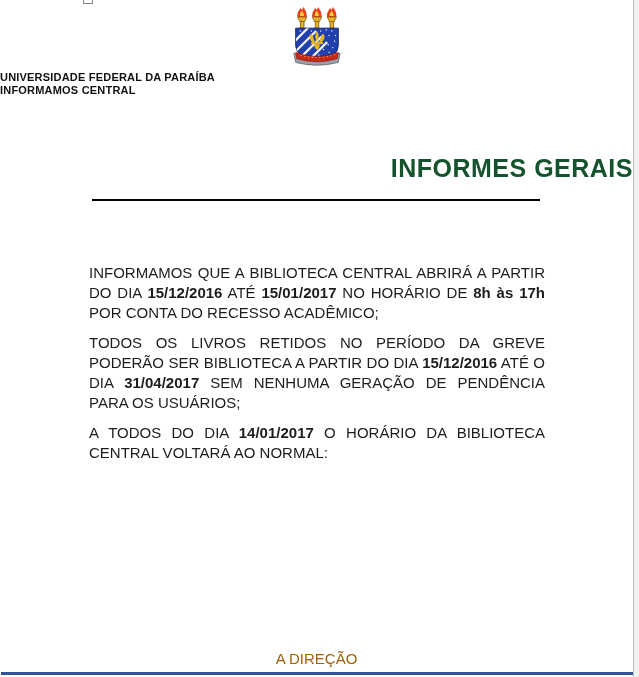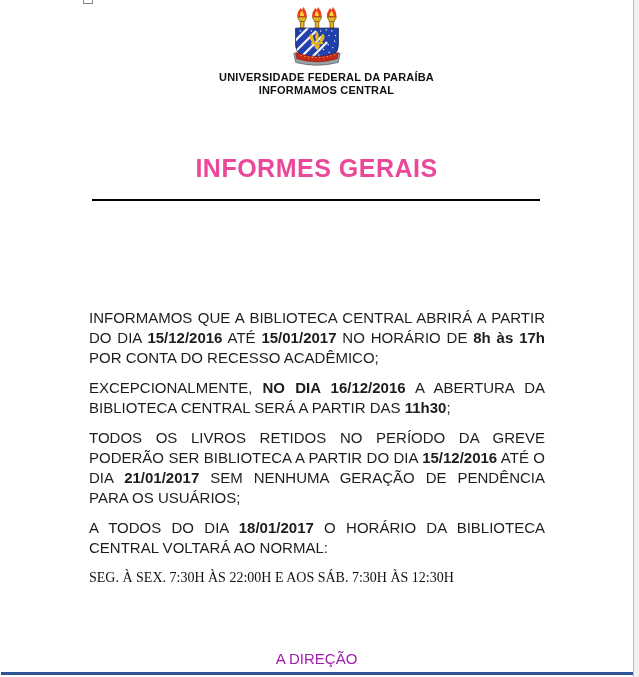--- a/index.html
+++ b/index.html
@@ -10,37 +10,37 @@
   }
   .right-gutter {
     position:absolute; top:0; right:0; bottom:0; width:6px;
     background:#f2f2f2; border-left:1px solid #bcbcbc;
   }
   .top-checkbox {
     position:absolute; left:83px; top:-7px; width:10px; height:11px;
     border:1px solid #848484; background:#fff;
   }
   .logo { position:absolute; left:288px; top:5px; width:58px; height:63px; }
-  .org-block { position:absolute; left:0; top:71px; width:633px; text-align:center;
-    font-weight:bold; font-size:11px; line-height:13px; letter-spacing:0.2px; color:#111;padding-left:20px; }
-  .doc-title { position:absolute; left:0; top:154px; width:633px; text-align:center;
-    font-weight:bold; font-size:25px; letter-spacing:0.5px; color:#ec4899; }
+  .org-block { position:absolute; left:0; top:71px; width:633px; 
+    font-weight:bold; font-size:11px; line-height:13px; letter-spacing:0.2px; color:#111; }
+  .doc-title { position:absolute; left:0; top:154px; width:633px; text-align:right;
+    font-weight:bold; font-size:25px; letter-spacing:0.5px; color:#14532d; }
   .title-rule { position:absolute; left:92px; top:199px; width:448px; height:2px; background:#000; }
   .content {
     position:absolute; left:89px; top:263px; width:456px;
-    font-size:15px; line-height:20px; text-align:justify; color:#1d1d1d;margin-top:45px;
+    font-size:15px; line-height:20px; text-align:justify; color:#1d1d1d;
   }
   .content p.para { margin:0 0 10px 0; }
   .content .b { font-weight:bold; }
   .hours {
     font-family:"Liberation Serif", serif; font-size:14px; line-height:20px;
     text-align:left; margin-top:4px; color:#111;
   }
   .signature { position:absolute; left:0; top:649px; width:633px; text-align:center;
-    font-size:15px; line-height:20px; color:#a21caf; }
+    font-size:15px; line-height:20px; color:#a16207; }
   .bottom-rule { position:absolute; left:1px; top:672px; width:632px; height:3px; }
 </style>
 </head>
 <body>
 
 <div class="page">
 
   <span class="top-checkbox"></span>
 
   <div class="logo">
@@ -129,25 +129,23 @@
     <div>UNIVERSIDADE FEDERAL DA PARAÍBA</div>
     <div>INFORMAMOS CENTRAL</div>
   </div>
 
   <h1 class="doc-title">INFORMES GERAIS</h1>
   <div class="title-rule"></div>
 
   <div class="content" style="color: rgb(29, 29, 29);">
     <div>
         <p class="para"><span>INFORMAMOS QUE A BIBLIOTECA CENTRAL ABRIRÁ A PARTIR DO DIA </span><span class="b">15/12/2016</span><span> ATÉ </span><span class="b">15/01/2017</span><span> NO HORÁRIO DE </span><span class="b">8h às 17h</span><span> POR CONTA DO RECESSO ACADÊMICO;</span></p>
-        <p class="para"><span>EXCEPCIONALMENTE, </span><span class="b">NO DIA 16/12/2016</span><span> A ABERTURA DA BIBLIOTECA CENTRAL SERÁ A PARTIR DAS </span><span class="b">11h30</span><span>;</span></p>
-        <p class="para"><span>TODOS OS LIVROS RETIDOS NO PERÍODO DA GREVE PODERÃO SER BIBLIOTECA A PARTIR DO DIA </span><span class="b">15/12/2016</span><span> ATÉ O DIA </span><span class="b">21/01/2017</span><span> SEM NENHUMA GERAÇÃO DE PENDÊNCIA PARA OS USUÁRIOS;</span></p>
-        <p class="para"><span>A TODOS DO DIA </span><span class="b">18/01/2017</span><span> O HORÁRIO DA BIBLIOTECA CENTRAL VOLTARÁ AO NORMAL:</span></p>
+        <p class="para"><span>TODOS OS LIVROS RETIDOS NO PERÍODO DA GREVE PODERÃO SER BIBLIOTECA A PARTIR DO DIA </span><span class="b">15/12/2016</span><span> ATÉ O DIA </span><span class="b">31/04/2017</span><span> SEM NENHUMA GERAÇÃO DE PENDÊNCIA PARA OS USUÁRIOS;</span></p>
+        <p class="para"><span>A TODOS DO DIA </span><span class="b">14/01/2017</span><span> O HORÁRIO DA BIBLIOTECA CENTRAL VOLTARÁ AO NORMAL:</span></p>
       </div>
-    <p class="hours">SEG. À SEX. 7:30H ÀS 22:00H E AOS SÁB. 7:30H ÀS 12:30H</p>
   </div>
 
   <div class="signature">A DIREÇÃO</div>
 
   <div class="bottom-rule" style="background: rgb(46, 84, 150);"></div>
   <div class="right-gutter"></div>
 
 </div>
 
 </body></html>

